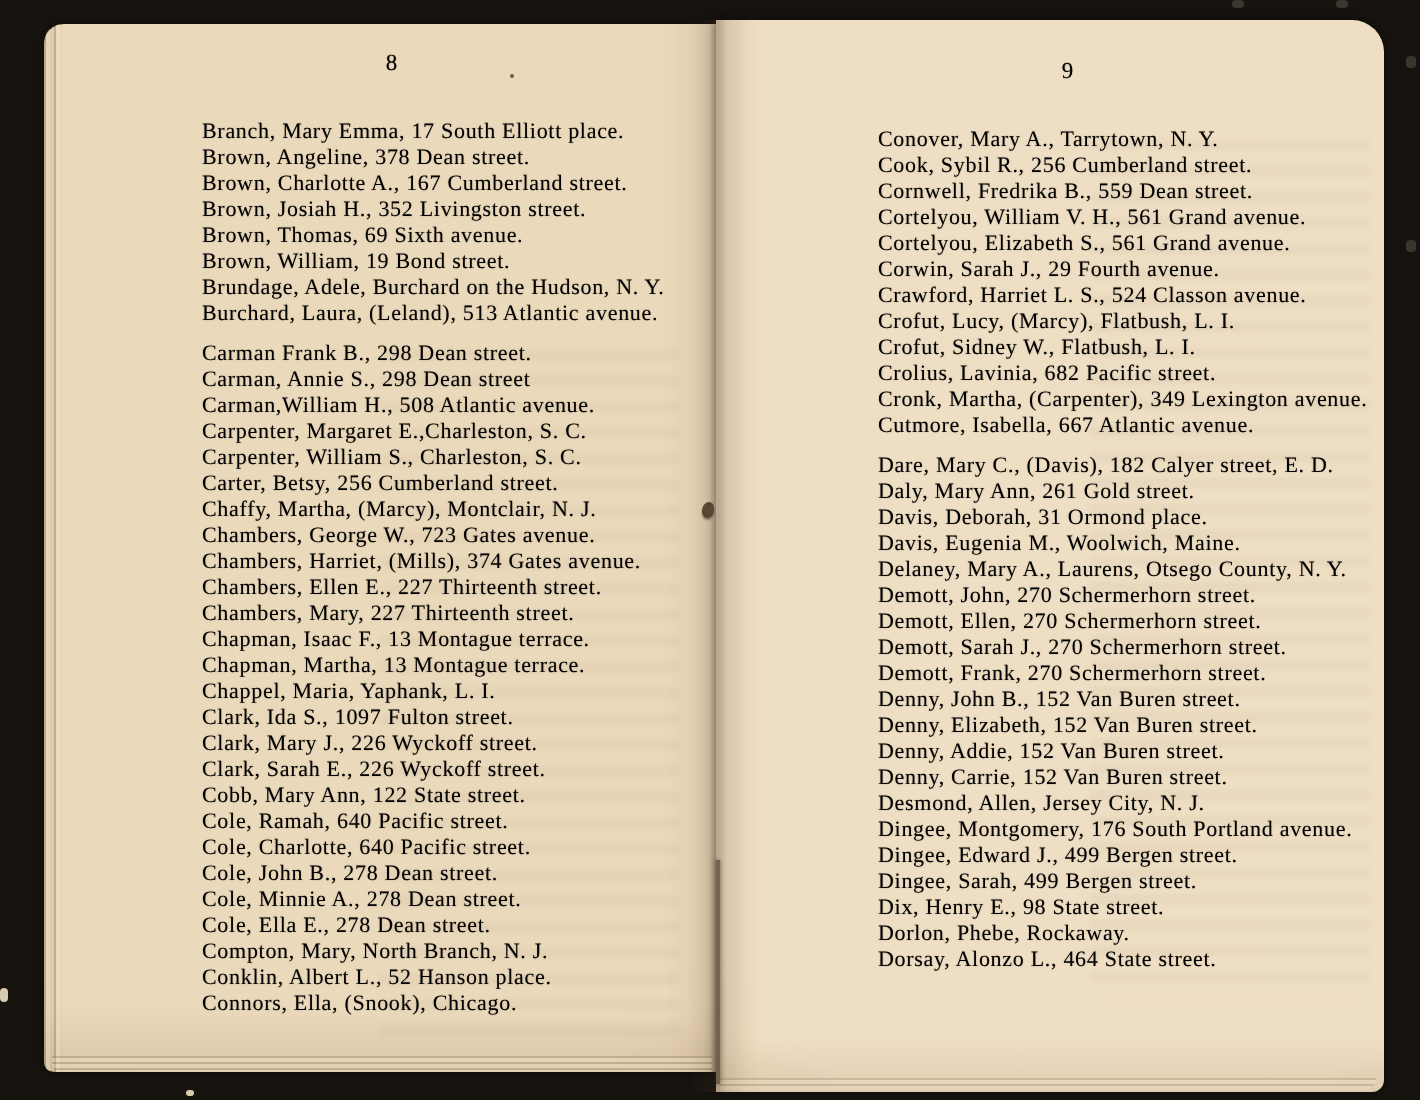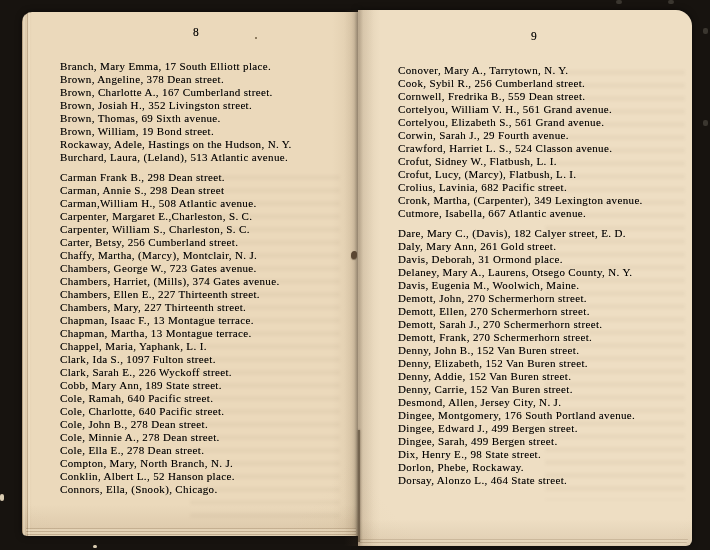--- a/index.html
+++ b/index.html
@@ -85,21 +85,21 @@
   .page-inner.left{left:60px;top:26px;width:272px;}
   .page-inner.right{left:398px;top:30px;width:272px;}
 
   .pagenum{
     display:block;text-align:center;
     font-size:11.5px;line-height:13px;
     margin-bottom:21px;
     letter-spacing:.5px;
     text-shadow:0 0 .6px rgba(74,68,58,.6);
   }
-  .entries .section{margin-bottom:7px;}
+  .entries .section{margin-bottom:7px;margin-left:41px;}
   .entry{
     font-size:11px;line-height:13px;
     letter-spacing:.35px;white-space:nowrap;
     text-shadow:0 0 .6px rgba(74,68,58,.55);
   }
 
   
   .bleed{
     position:absolute;pointer-events:none;
     background:repeating-linear-gradient(180deg,
@@ -131,41 +131,42 @@
   <div class="page-inner left">
     <span class="pagenum">8</span>
     <div class="entries">
         <div class="section">
           <div class="entry">Branch, Mary Emma, 17 South Elliott place.</div>
           <div class="entry">Brown, Angeline, 378 Dean street.</div>
           <div class="entry">Brown, Charlotte A., 167 Cumberland street.</div>
           <div class="entry">Brown, Josiah H., 352 Livingston street.</div>
           <div class="entry">Brown, Thomas, 69 Sixth avenue.</div>
           <div class="entry">Brown, William, 19 Bond street.</div>
-          <div class="entry">Rockaway, Adele, Hastings on the Hudson, N. Y.</div>
+          <div class="entry">Brundage, Adele, Burchard on the Hudson, N. Y.</div>
           <div class="entry">Burchard, Laura, (Leland), 513 Atlantic avenue.</div>
         </div>
         <div class="section">
           <div class="entry">Carman Frank B., 298 Dean street.</div>
           <div class="entry">Carman, Annie S., 298 Dean street</div>
           <div class="entry">Carman,William H., 508 Atlantic avenue.</div>
           <div class="entry">Carpenter, Margaret E.,Charleston, S. C.</div>
           <div class="entry">Carpenter, William S., Charleston, S. C.</div>
           <div class="entry">Carter, Betsy, 256 Cumberland street.</div>
           <div class="entry">Chaffy, Martha, (Marcy), Montclair, N. J.</div>
           <div class="entry">Chambers, George W., 723 Gates avenue.</div>
           <div class="entry">Chambers, Harriet, (Mills), 374 Gates avenue.</div>
           <div class="entry">Chambers, Ellen E., 227 Thirteenth street.</div>
           <div class="entry">Chambers, Mary, 227 Thirteenth street.</div>
           <div class="entry">Chapman, Isaac F., 13 Montague terrace.</div>
           <div class="entry">Chapman, Martha, 13 Montague terrace.</div>
           <div class="entry">Chappel, Maria, Yaphank, L. I.</div>
           <div class="entry">Clark, Ida S., 1097 Fulton street.</div>
+          <div class="entry">Clark, Mary J., 226 Wyckoff street.</div>
           <div class="entry">Clark, Sarah E., 226 Wyckoff street.</div>
-          <div class="entry">Cobb, Mary Ann, 189 State street.</div>
+          <div class="entry">Cobb, Mary Ann, 122 State street.</div>
           <div class="entry">Cole, Ramah, 640 Pacific street.</div>
           <div class="entry">Cole, Charlotte, 640 Pacific street.</div>
           <div class="entry">Cole, John B., 278 Dean street.</div>
           <div class="entry">Cole, Minnie A., 278 Dean street.</div>
           <div class="entry">Cole, Ella E., 278 Dean street.</div>
           <div class="entry">Compton, Mary, North Branch, N. J.</div>
           <div class="entry">Conklin, Albert L., 52 Hanson place.</div>
           <div class="entry">Connors, Ella, (Snook), Chicago.</div>
         </div>
       </div>
@@ -175,32 +176,32 @@
     <span class="pagenum">9</span>
     <div class="entries">
         <div class="section">
           <div class="entry">Conover, Mary A., Tarrytown, N. Y.</div>
           <div class="entry">Cook, Sybil R., 256 Cumberland street.</div>
           <div class="entry">Cornwell, Fredrika B., 559 Dean street.</div>
           <div class="entry">Cortelyou, William V. H., 561 Grand avenue.</div>
           <div class="entry">Cortelyou, Elizabeth S., 561 Grand avenue.</div>
           <div class="entry">Corwin, Sarah J., 29 Fourth avenue.</div>
           <div class="entry">Crawford, Harriet L. S., 524 Classon avenue.</div>
+          <div class="entry">Crofut, Lucy, (Marcy), Flatbush, L. I.</div>
           <div class="entry">Crofut, Sidney W., Flatbush, L. I.</div>
-          <div class="entry">Crofut, Lucy, (Marcy), Flatbush, L. I.</div>
           <div class="entry">Crolius, Lavinia, 682 Pacific street.</div>
           <div class="entry">Cronk, Martha, (Carpenter), 349 Lexington avenue.</div>
           <div class="entry">Cutmore, Isabella, 667 Atlantic avenue.</div>
         </div>
         <div class="section">
           <div class="entry">Dare, Mary C., (Davis), 182 Calyer street, E. D.</div>
           <div class="entry">Daly, Mary Ann, 261 Gold street.</div>
           <div class="entry">Davis, Deborah, 31 Ormond place.</div>
+          <div class="entry">Davis, Eugenia M., Woolwich, Maine.</div>
           <div class="entry">Delaney, Mary A., Laurens, Otsego County, N. Y.</div>
-          <div class="entry">Davis, Eugenia M., Woolwich, Maine.</div>
           <div class="entry">Demott, John, 270 Schermerhorn street.</div>
           <div class="entry">Demott, Ellen, 270 Schermerhorn street.</div>
           <div class="entry">Demott, Sarah J., 270 Schermerhorn street.</div>
           <div class="entry">Demott, Frank, 270 Schermerhorn street.</div>
           <div class="entry">Denny, John B., 152 Van Buren street.</div>
           <div class="entry">Denny, Elizabeth, 152 Van Buren street.</div>
           <div class="entry">Denny, Addie, 152 Van Buren street.</div>
           <div class="entry">Denny, Carrie, 152 Van Buren street.</div>
           <div class="entry">Desmond, Allen, Jersey City, N. J.</div>
           <div class="entry">Dingee, Montgomery, 176 South Portland avenue.</div>

